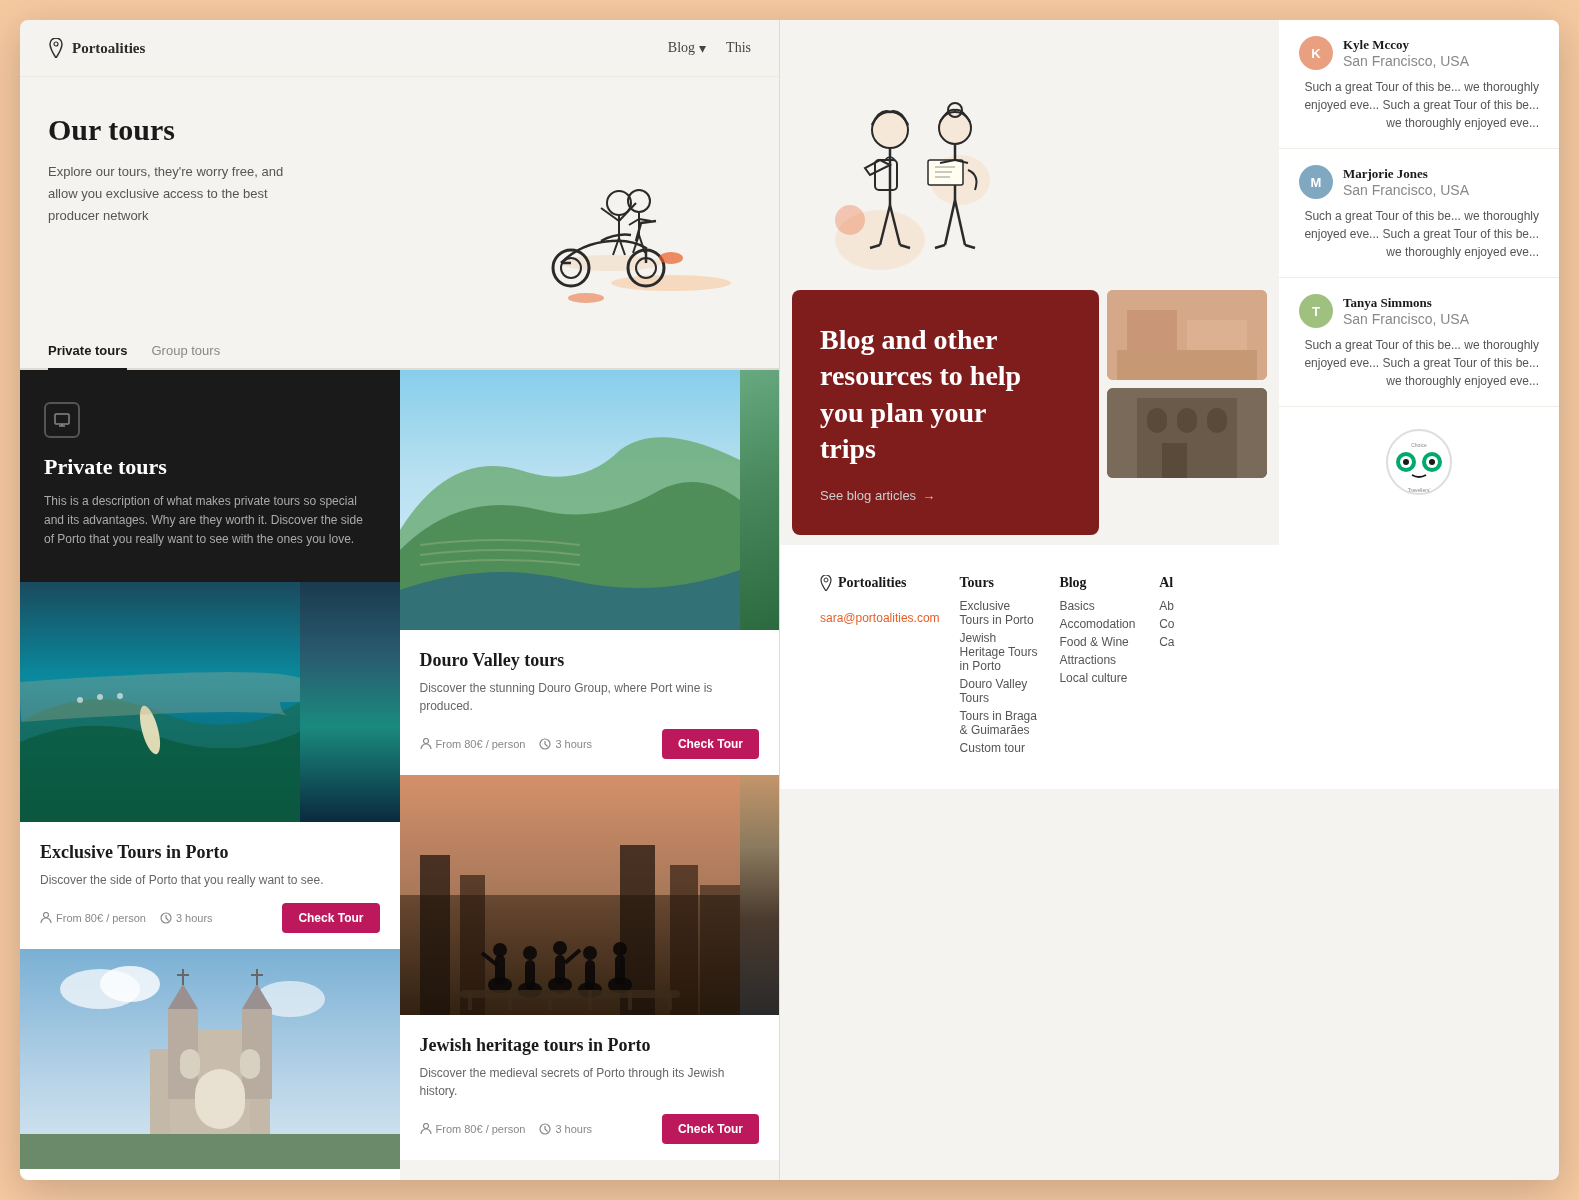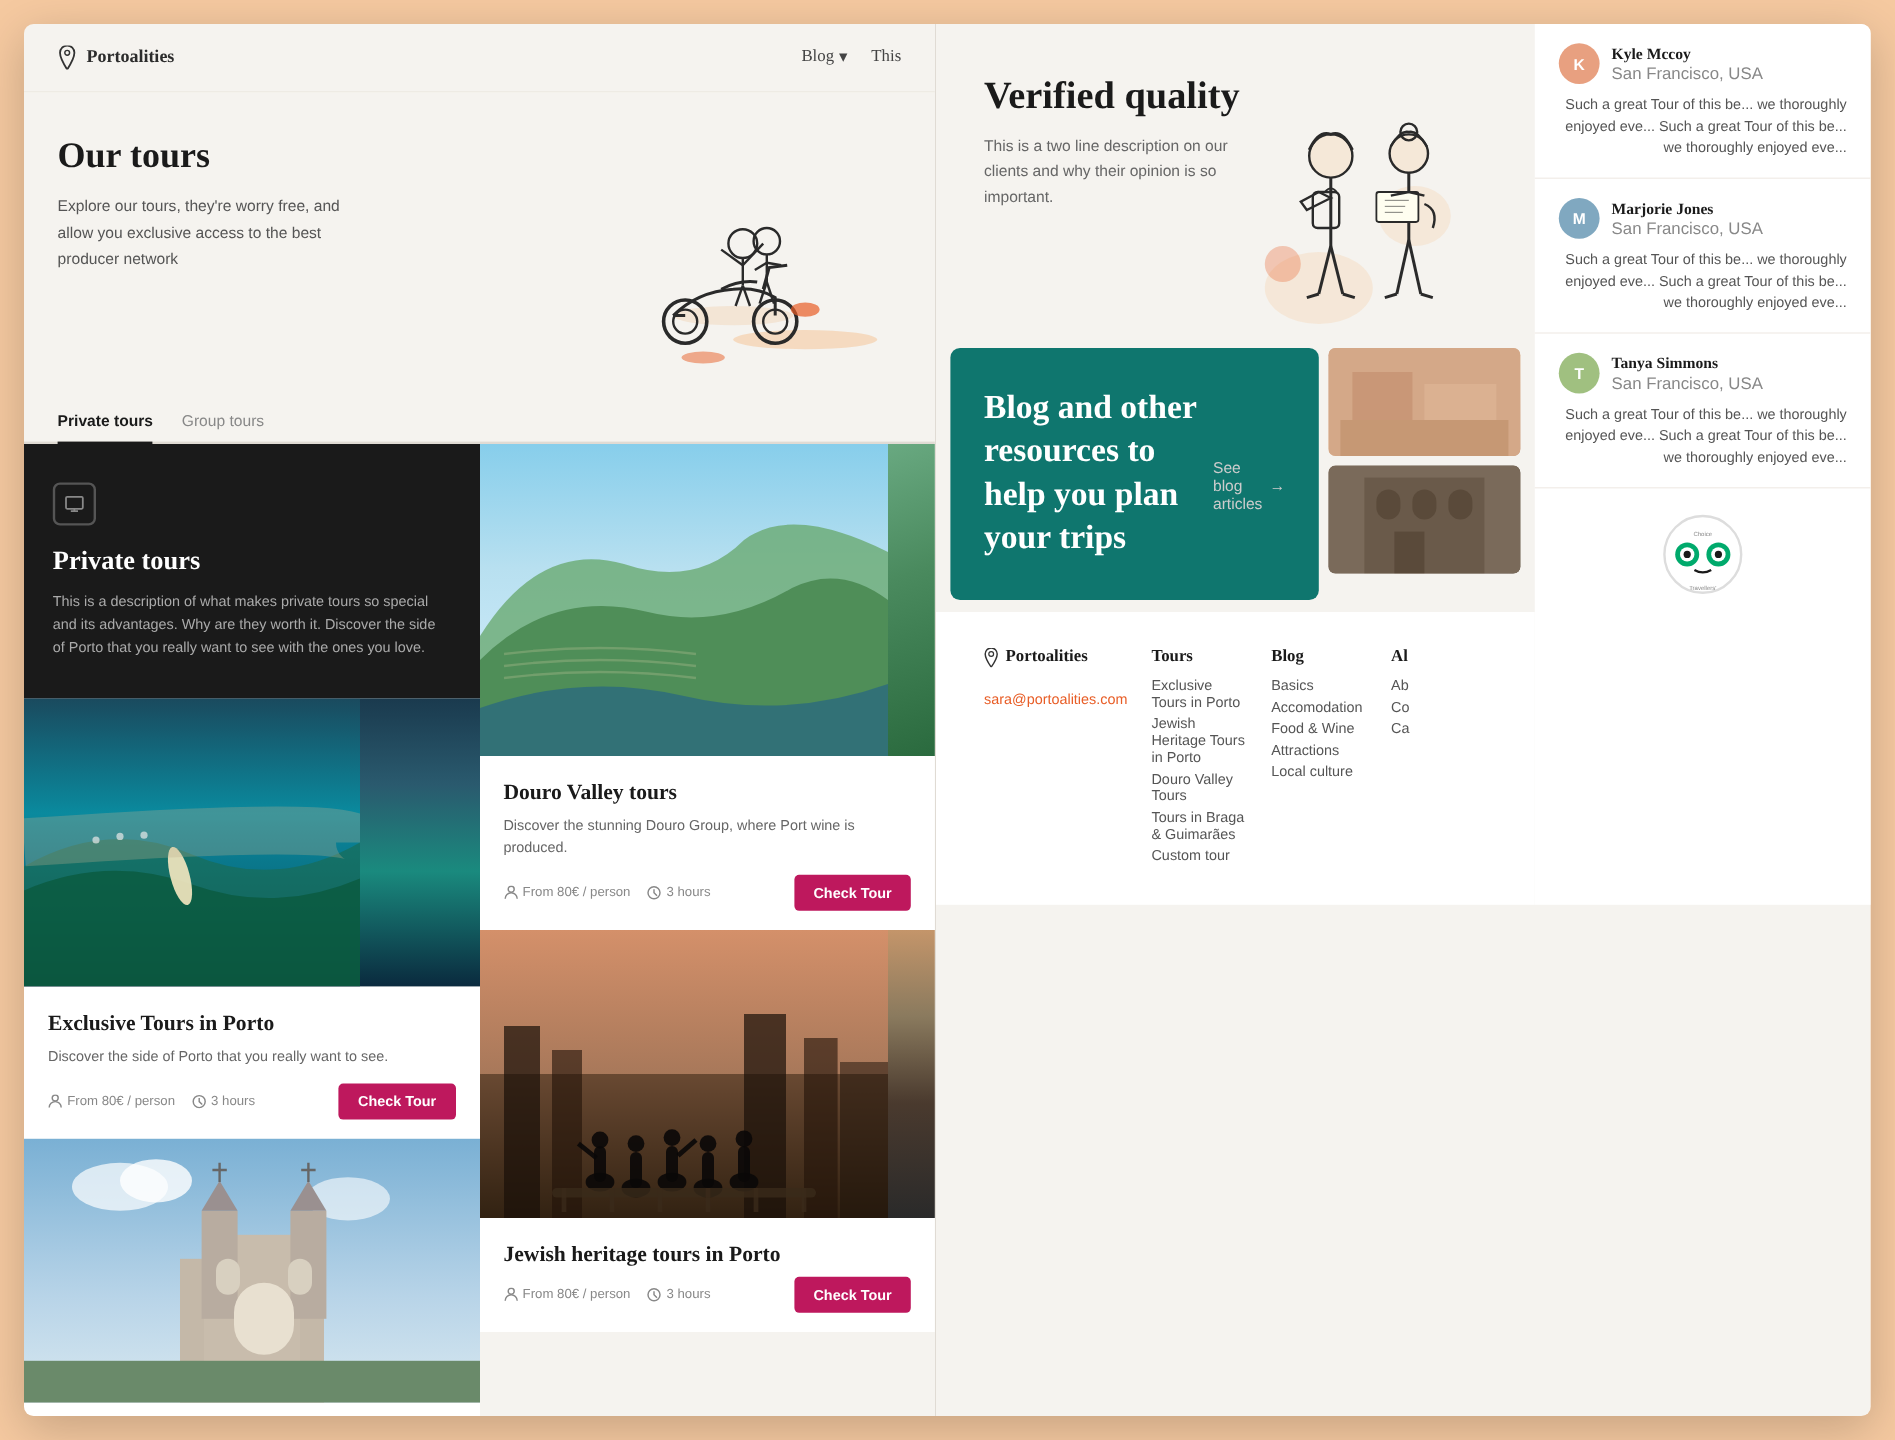--- a/index.html
+++ b/index.html
@@ -412,25 +412,26 @@
       background: white;
     }
 
     
     .blog-area {
       display: flex;
       gap: 0;
       padding: 10px 12px;
     }
     .blog-dark-card {
-      background: #0f766e;
+      background: #7f1d1d;
       border-radius: 8px;
       padding: 32px 28px;
       flex: 1;
       display: flex;
+      flex-direction: column;
       min-height: 200px;
     }
     .blog-images-col {
       display: flex;
       flex-direction: column;
       gap: 8px;
       margin-left: 8px;
       width: 160px;
     }
     .blog-img-placeholder {
@@ -730,20 +731,21 @@
             <line x1="110" y1="215" x2="110" y2="235" stroke="#3a2a1a" stroke-width="4" opacity="0.8"></line>
             <line x1="150" y1="215" x2="150" y2="235" stroke="#3a2a1a" stroke-width="4" opacity="0.8"></line>
             <line x1="190" y1="215" x2="190" y2="235" stroke="#3a2a1a" stroke-width="4" opacity="0.8"></line>
             <line x1="230" y1="215" x2="230" y2="235" stroke="#3a2a1a" stroke-width="4" opacity="0.8"></line>
             <line x1="270" y1="215" x2="270" y2="235" stroke="#3a2a1a" stroke-width="4" opacity="0.8"></line>
           </svg>
         </div>
 
         <div class="tour-info-card">
           <h3>Jewish heritage tours in Porto</h3>
+          <p>Discover the medieval secrets of Porto through its Jewish history.</p>
           <div class="tour-meta">
             <div class="tour-meta-left">
               <div class="tour-meta-item">
                 <svg width="12" height="12" viewBox="0 0 12 12">
                   <circle cx="6" cy="3" r="2.5" stroke="#888" stroke-width="1.2" fill="none"></circle>
                   <path d="M1 11c0-2.76 2.24-5 5-5s5 2.24 5 5" stroke="#888" stroke-width="1.2" fill="none"></path>
                 </svg>
                 <span>From 80€ / person</span>
               </div>
               <div class="tour-meta-item">
@@ -762,24 +764,20 @@
     </div>
   </div>
 
   <div class="right-panel">
 
     <div class="right-top">
 
       <div class="right-content-main">
 
         <div class="verified-section">
-          <div class="verified-text">
-            <h2 class="verified-title">Verified quality</h2>
-            <p class="verified-desc">This is a two line description on our clients and why their opinion is so important.</p>
-          </div>
           <div class="verified-illustration">
             
             <svg width="200" height="220" viewBox="0 0 200 220">
 
               <ellipse cx="60" cy="180" rx="45" ry="30" fill="#f5e0c8" opacity="0.6"></ellipse>
               <ellipse cx="140" cy="120" rx="30" ry="25" fill="#f5d8b8" opacity="0.4"></ellipse>
               <circle cx="30" cy="160" r="15" fill="#e85d26" opacity="0.3"></circle>
 
               <circle cx="70" cy="70" r="18" stroke="#2a2a2a" stroke-width="2" fill="#f5e8d8"></circle>
               <path d="M70 88 L70 145" stroke="#2a2a2a" stroke-width="2.5"></path>

